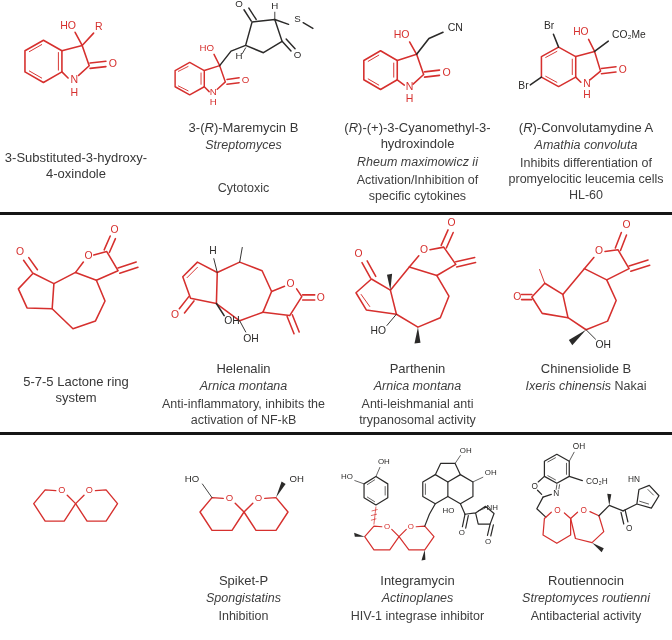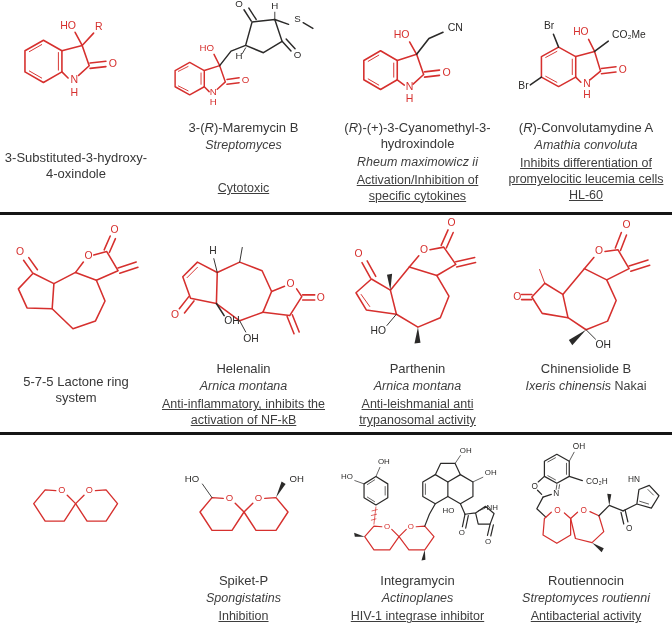--- a/index.html
+++ b/index.html
@@ -11,21 +11,21 @@
   .row3{height:205px;}
   .cell{display:flex;flex-direction:column;align-items:center;overflow:hidden;}
   .struct{display:flex;align-items:center;justify-content:center;width:100%;}
   .row1 .struct{height:120px;}
   .row2 .struct{height:146px;}
   .row3 .struct{height:138px;}
   .txt{text-align:center;color:#3e3e3e;font-size:12.5px;line-height:1.28;padding:0 2px;}
   .title{font-weight:normal;font-size:13px;color:#373737;line-height:1.25;margin-bottom:1px;}
   .source{font-size:12.5px;}
   .source i{}
-  .activity{font-size:12.5px;margin-top:2px;text-decoration:underline;}
+  .activity{font-size:12.5px;margin-top:2px;}
   .gap-act{margin-top:27px;}
   .pad-title-lg{margin-top:30px;}
   .pad-title-sm{margin-top:13px;}
   
   svg .rs{stroke:#d6302e;fill:none;stroke-width:1.8;stroke-linecap:round;stroke-linejoin:round;}
   svg .bs{stroke:#2b2a29;fill:none;stroke-width:1.8;stroke-linecap:round;stroke-linejoin:round;}
   svg .th{stroke-width:1.1;}
   svg .bf{fill:#2b2a29;stroke:none;}
   svg text{font-family:"Liberation Sans",sans-serif;font-size:12px;text-anchor:middle;}
   svg .rl{fill:#d6302e;}

